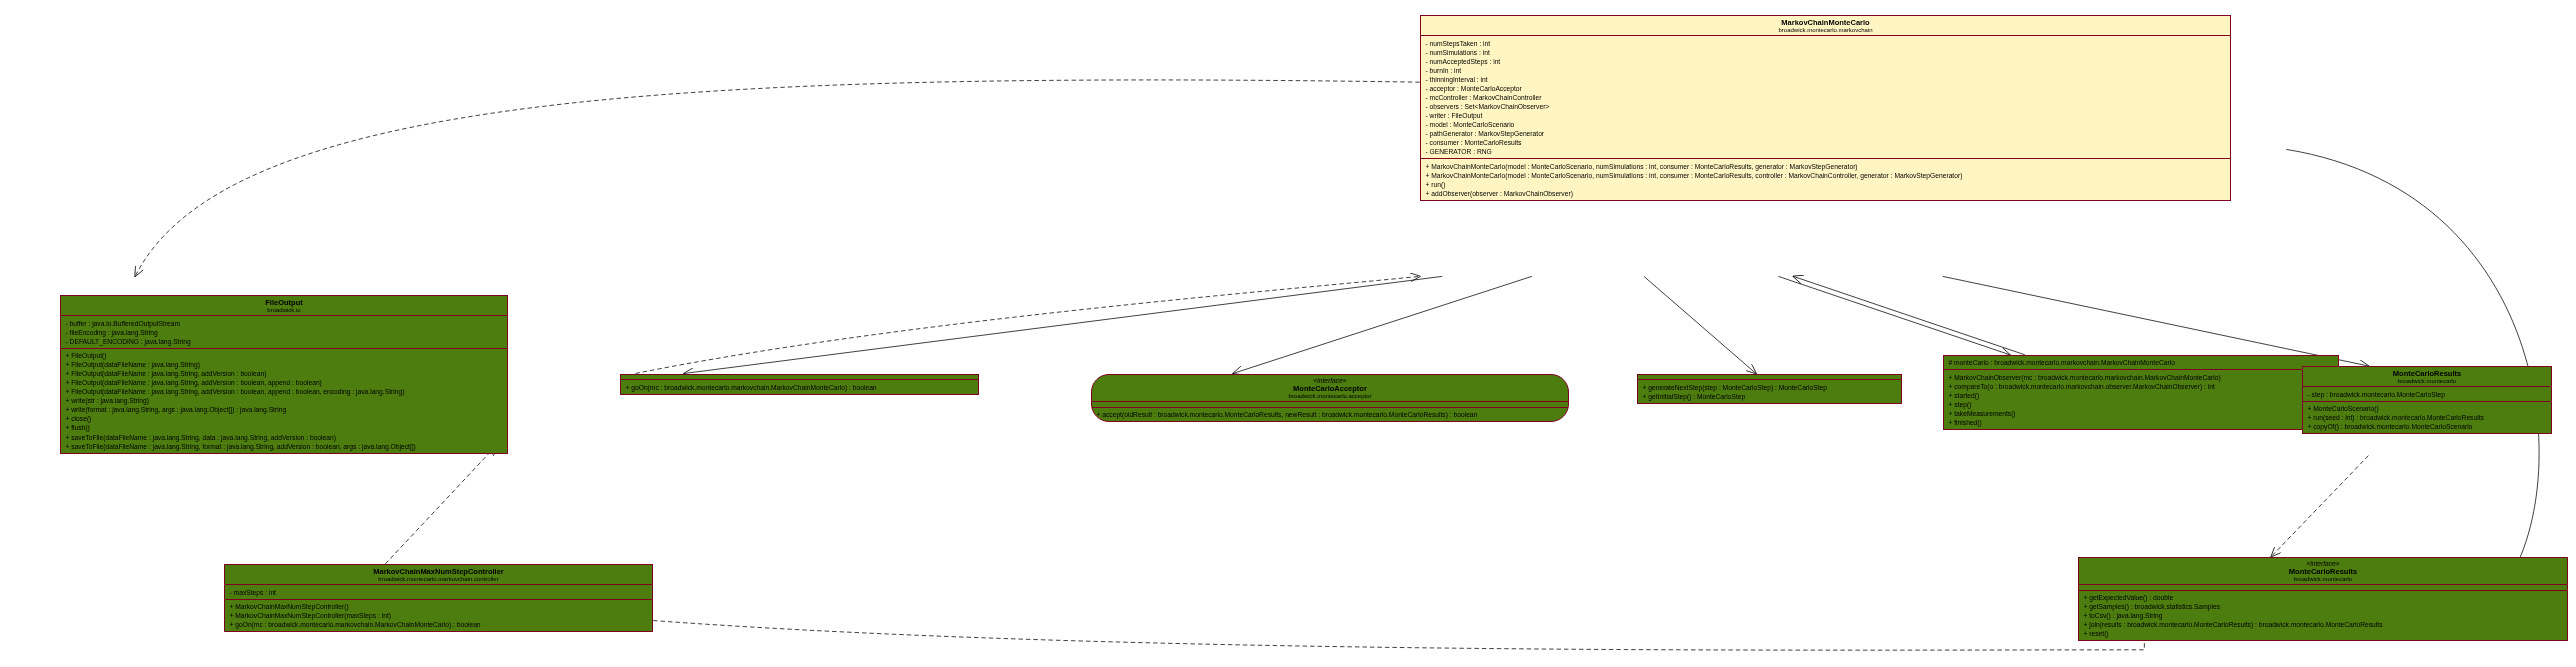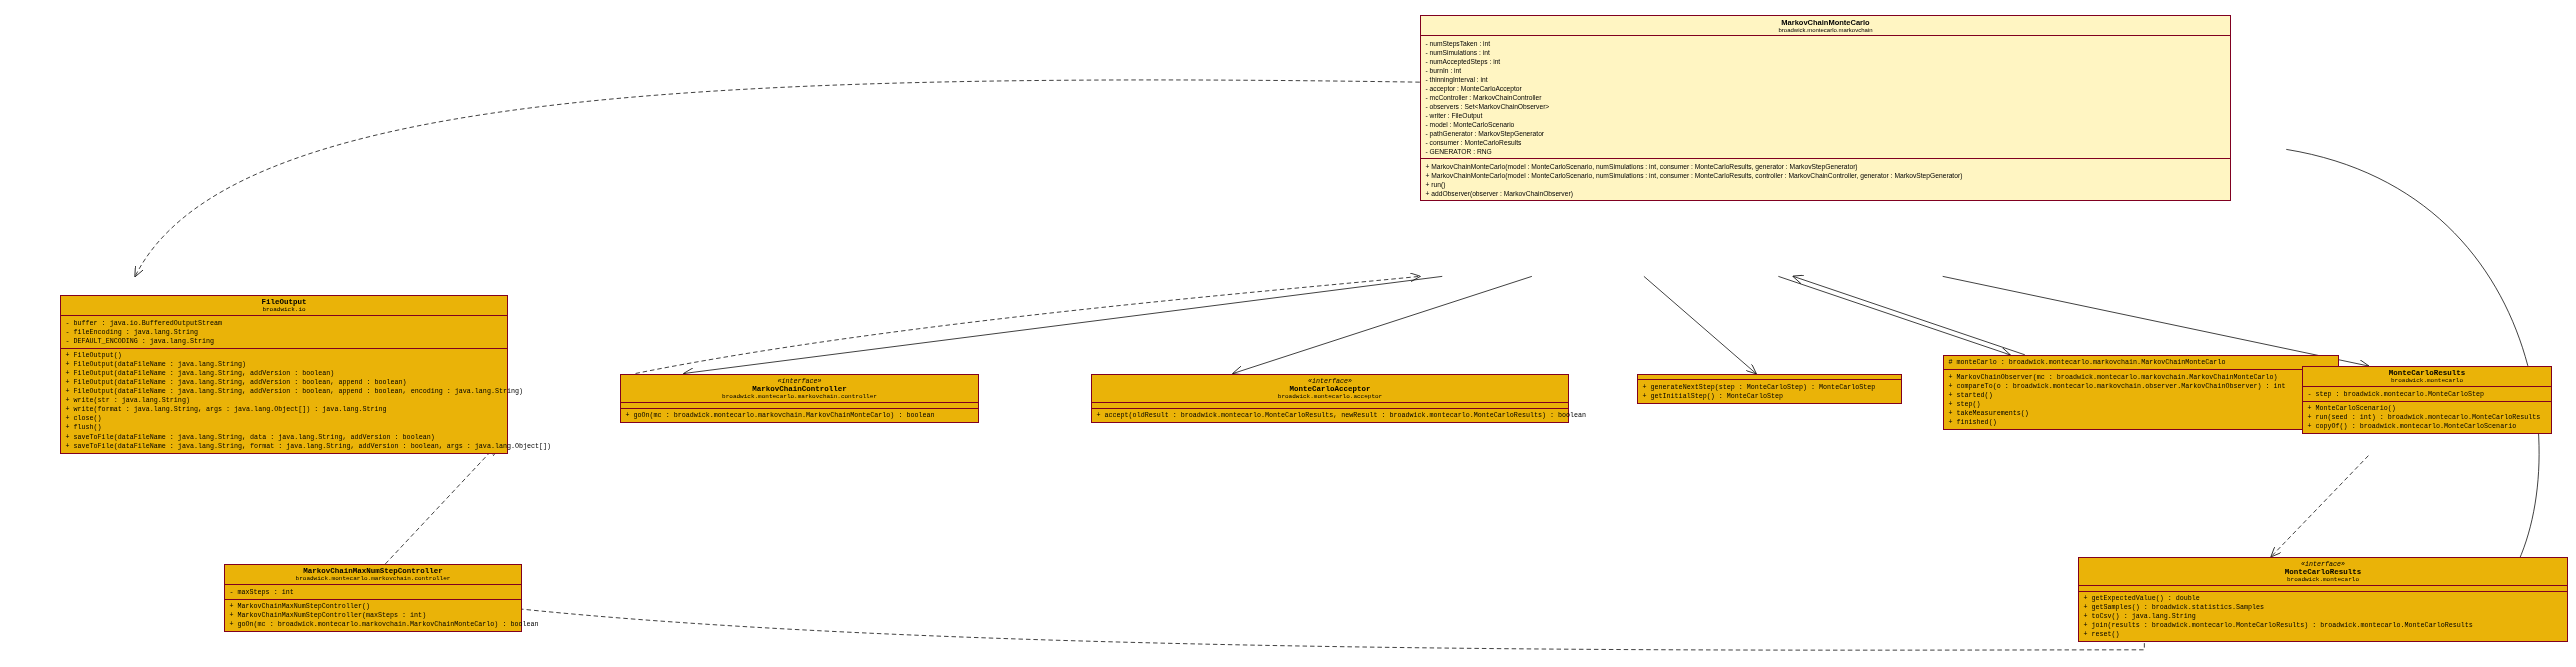--- a/index.html
+++ b/index.html
@@ -14,22 +14,21 @@
   }
   .uml-class {
     position: absolute;
     border: 0.7px solid #800020;
     background: #fffce8;
   }
   .uml-class.highlighted {
     background: #fff5c2;
   }
   .uml-class.white {
-    background: #eab308;
-    font-family: Liberation Mono, monospace;
+    background: #4d7c0f;
   }
   .uml-title {
     text-align: center;
     padding: 2.2px 6px;
     border-bottom: 0.7px solid #800020;
     font-weight: bold;
     font-size: 7.5px;
   }
   .uml-stereotype {
     font-style: italic;
@@ -146,32 +145,27 @@
     <div class="uml-row">+ write(str : java.lang.String)</div>
     <div class="uml-row">+ write(format : java.lang.String, args : java.lang.Object[]) : java.lang.String</div>
     <div class="uml-row">+ close()</div>
     <div class="uml-row">+ flush()</div>
     <div class="uml-row">+ saveToFile(dataFileName : java.lang.String, data : java.lang.String, addVersion : boolean)</div>
     <div class="uml-row">+ saveToFile(dataFileName : java.lang.String, format : java.lang.String, addVersion : boolean, args : java.lang.Object[])</div>
   </div>
 </div>
 
 <div class="uml-class white" style="left:620px; top:374px; width:359px;">
-  <div class="uml-title">
-    <span class="uml-stereotype">«interface»</span>
-    <span>MarkovChainController</span>
-    <span class="uml-package">broadwick.montecarlo.markovchain.controller</span>
-  </div>
   <div class="uml-section" style="height:4.5px;"></div>
   <div class="uml-section">
     <div class="uml-row">+ goOn(mc : broadwick.montecarlo.markovchain.MarkovChainMonteCarlo) : boolean</div>
   </div>
 </div>
 
-<div class="uml-class white" style="left:1091px; top:374px; width:478px;">
+<div class="uml-class white" style="left:1091px; top:374px; width:478px;border-radius:18px;">
   <div class="uml-title">
     <span class="uml-stereotype">«interface»</span>
     <span>MonteCarloAcceptor</span>
     <span class="uml-package">broadwick.montecarlo.acceptor</span>
   </div>
   <div class="uml-section" style="height:4.5px;"></div>
   <div class="uml-section">
     <div class="uml-row">+ accept(oldResult : broadwick.montecarlo.MonteCarloResults, newResult : broadwick.montecarlo.MonteCarloResults) : boolean</div>
   </div>
 </div>
@@ -206,21 +200,21 @@
   <div class="uml-section">
     <div class="uml-row">- step : broadwick.montecarlo.MonteCarloStep</div>
   </div>
   <div class="uml-section">
     <div class="uml-row">+ MonteCarloScenario()</div>
     <div class="uml-row">+ run(seed : int) : broadwick.montecarlo.MonteCarloResults</div>
     <div class="uml-row">+ copyOf() : broadwick.montecarlo.MonteCarloScenario</div>
   </div>
 </div>
 
-<div class="uml-class white" style="left:224px; top:564px; width:298px;">
+<div class="uml-class white" style="left:224px; top:564px; width:429px;">
   <div class="uml-title">
     <span>MarkovChainMaxNumStepController</span>
     <span class="uml-package">broadwick.montecarlo.markovchain.controller</span>
   </div>
   <div class="uml-section">
     <div class="uml-row">- maxSteps : int</div>
   </div>
   <div class="uml-section">
     <div class="uml-row">+ MarkovChainMaxNumStepController()</div>
     <div class="uml-row">+ MarkovChainMaxNumStepController(maxSteps : int)</div>

